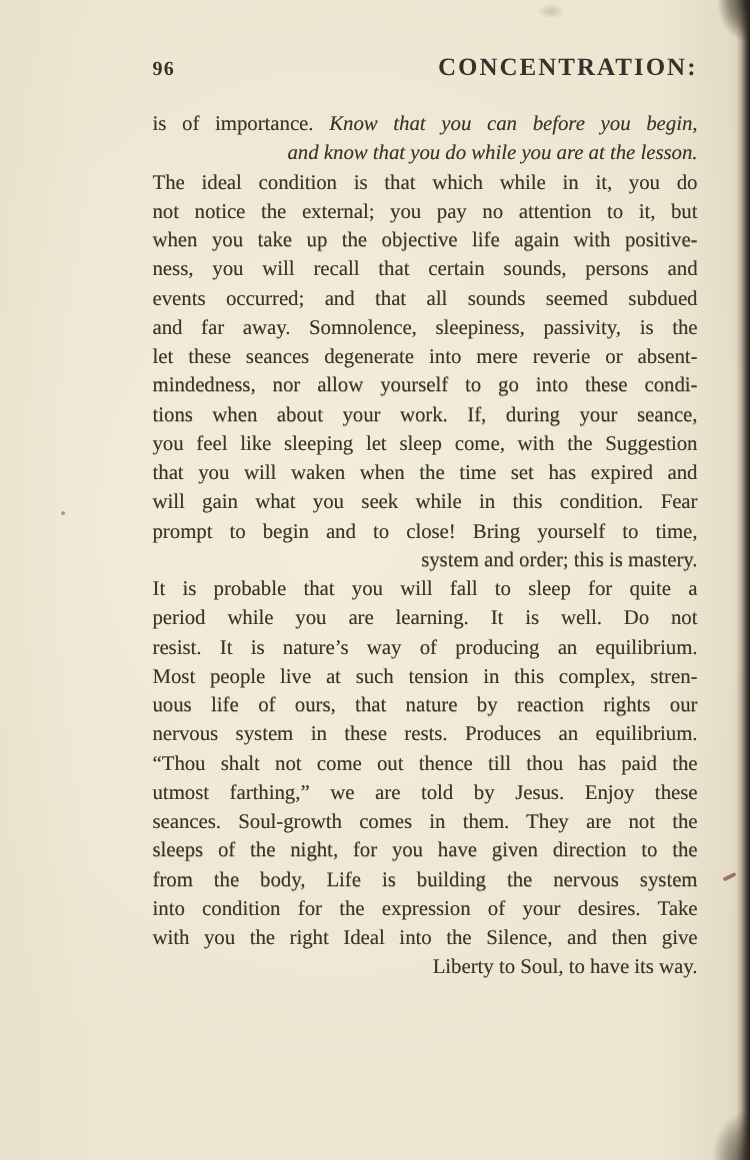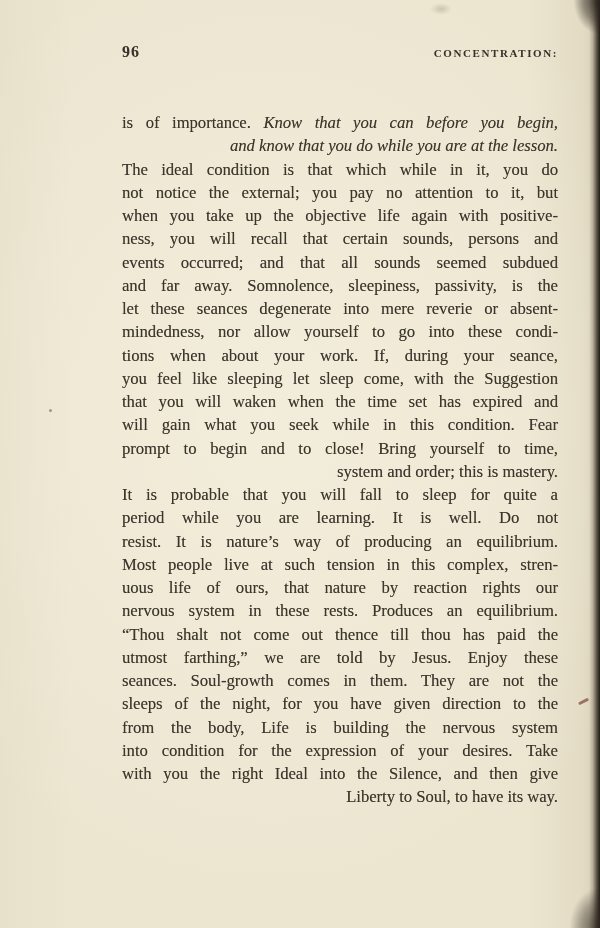--- a/index.html
+++ b/index.html
@@ -35,29 +35,28 @@
 
   .header-row {
     position: absolute; top: 43px; left: 122px; width: 436px;
     display: flex; justify-content: space-between; align-items: baseline;
     color: #36312a;
   }
   .page-number {
     font-weight: bold; font-size: 16px; letter-spacing: 1px;
   }
   .running-head {
-    font-weight: bold; font-size: 11px; letter-spacing: 1.6px;
+    font-weight: bold; font-size: 20px; letter-spacing: 1.6px;
   }
 
   .text-block {
     position: absolute; top: 87px; left: 122px; width: 436px;
     font-size: 16.6px; line-height: 23.25px;
     color: #3a352b;
     text-shadow: 0.2px 0.2px 0.3px rgba(58,53,43,0.45);
-    margin-top: 24px;
   }
   .para { margin: 0; }
   .line { text-align: right; }
   .line.just { text-align: justify; text-align-last: justify; }
   .it { font-style: italic; }
 
   
   .speck-left {
     position: absolute; left: 49px; top: 409px; width: 3px; height: 3px;
     border-radius: 50%; background: rgba(108,98,82,0.6);

